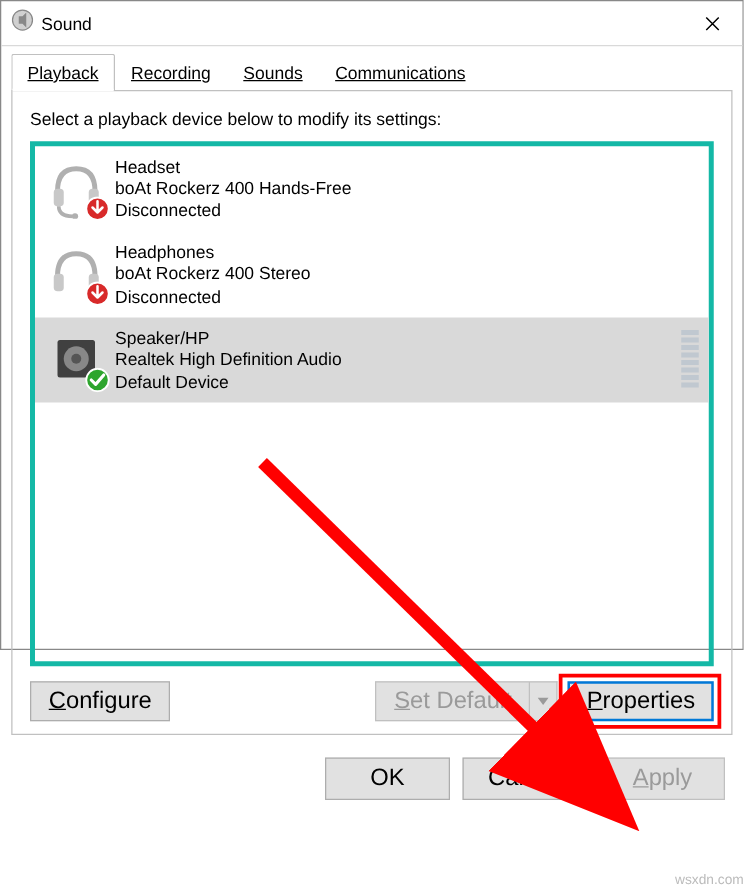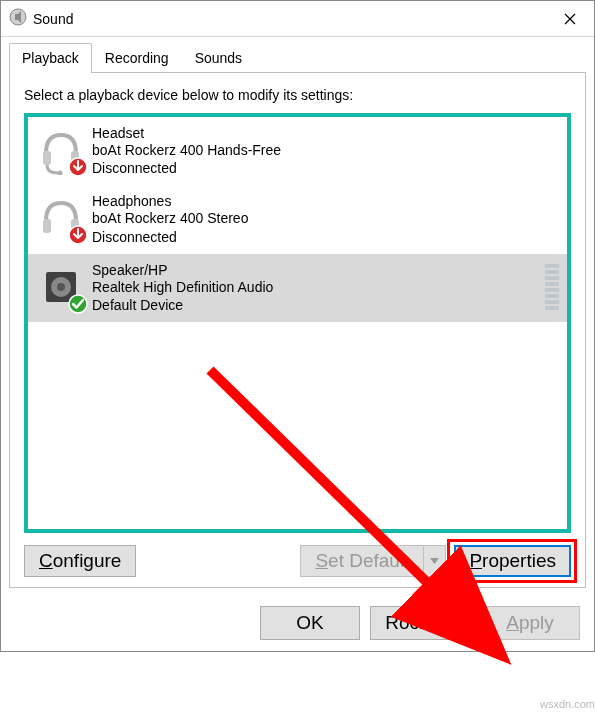--- a/index.html
+++ b/index.html
@@ -1,21 +1,21 @@
 <!DOCTYPE html>
 <html><head>
 <meta charset="utf-8">
 <style>
   * { box-sizing: border-box; font-family: "Segoe UI", Tahoma, sans-serif; }
   body { margin: 0; background: #fff; width: 595px; height: 712px; overflow: hidden; position: relative; }
-  .window { width: 595px; height: 652px; border: 1px solid #888; background: #fff; display: flex; flex-direction: column; }
+  .window { width: 595px; height: 520px; border: 1px solid #888; background: #fff; display: flex; flex-direction: column; }
   .titlebar { height: 36px; display: flex; align-items: center; padding: 0 0 0 8px; border-bottom: 1px solid #d9d9d9; }
   .titlebar .title { font-size: 14px; color: #000; margin-left: 6px; flex: 1; }
   .close { width: 48px; height: 36px; display: flex; align-items: center; justify-content: center; font-size: 16px; color: #000; }
-  .tabs { display: flex; margin: 6px 8px 0 8px; }
+  .tabs { display: flex; margin: 6px 8px 0 8px; text-decoration: underline; }
   .tab { font-size: 14px; padding: 6px 12px 6px 12px; border: 1px solid transparent; border-bottom: none; position: relative; color: #000; }
   .tab.active { border-color: #c0c0c0; background:#fff; z-index:2; border-top-left-radius:2px; border-top-right-radius:2px;}
   .tab.active::after { content:""; position:absolute; left:0; right:0; bottom:-1px; height:2px; background:#fff;}
   .tabpanel { border: 1px solid #c0c0c0; margin: 0 8px 8px 8px; flex:1; padding: 14px 14px 10px 14px; display:flex; flex-direction:column; position:relative;}
   .info { font-size: 14px; color:#000; margin-bottom:10px;}
   .listbox { border:4px solid #14b8a6; flex:1; overflow:hidden; min-height:420px;}
   .row { display:flex; padding:8px 8px 8px 8px; align-items:flex-start; }
   .row.selected { background:#d9d9d9; }
   .iconwrap { width:50px; height:50px; position:relative; flex-shrink:0; margin-right:6px;}
   .devtext { font-size:14px; }
@@ -51,20 +51,21 @@
       <svg width="12" height="12" viewBox="0 0 12 12">
           <path d="M1 1 L11 11 M11 1 L1 11" stroke="#000" stroke-width="1.2"></path>
         </svg>
     </div>
   </div>
 
   <div class="tabs">
     <div class="tab active">Playback</div>
     <div class="tab">Recording</div>
     <div class="tab">Sounds</div>
+    <div class="tab">Communications</div>
   </div>
 
   <div class="tabpanel">
     <div class="info">Select a playback device below to modify its settings:</div>
 
     <div class="listbox">
 
       <div class="row">
         <div class="iconwrap">
           <svg width="50" height="50" viewBox="0 0 50 50">
@@ -148,21 +149,21 @@
       </div>
       <div class="btn focus" style="margin-left:8px;"><span><u>P</u>roperties</span></div>
     </div>
 
     <div class="highlight" style="right:8px; bottom:4px; width:130px; height:44px;"></div>
 
   </div>
 
   <div class="dlgbuttons">
     <div class="btn">OK</div>
-    <div class="btn">Rockerz</div>
+    <div class="btn">Cancel</div>
     <div class="btn disabled"><u>A</u>pply</div>
   </div>
 </div>
 
 <svg class="arrow-svg" width="595" height="712" style="left:0;top:0;">
   <defs>
     <marker id="ah" markerWidth="12" markerHeight="12" refX="2" refY="5" orient="auto">
       <path d="M0 0 L12 5 L0 10 Z" fill="#ff0000"></path>
     </marker>
   </defs>

